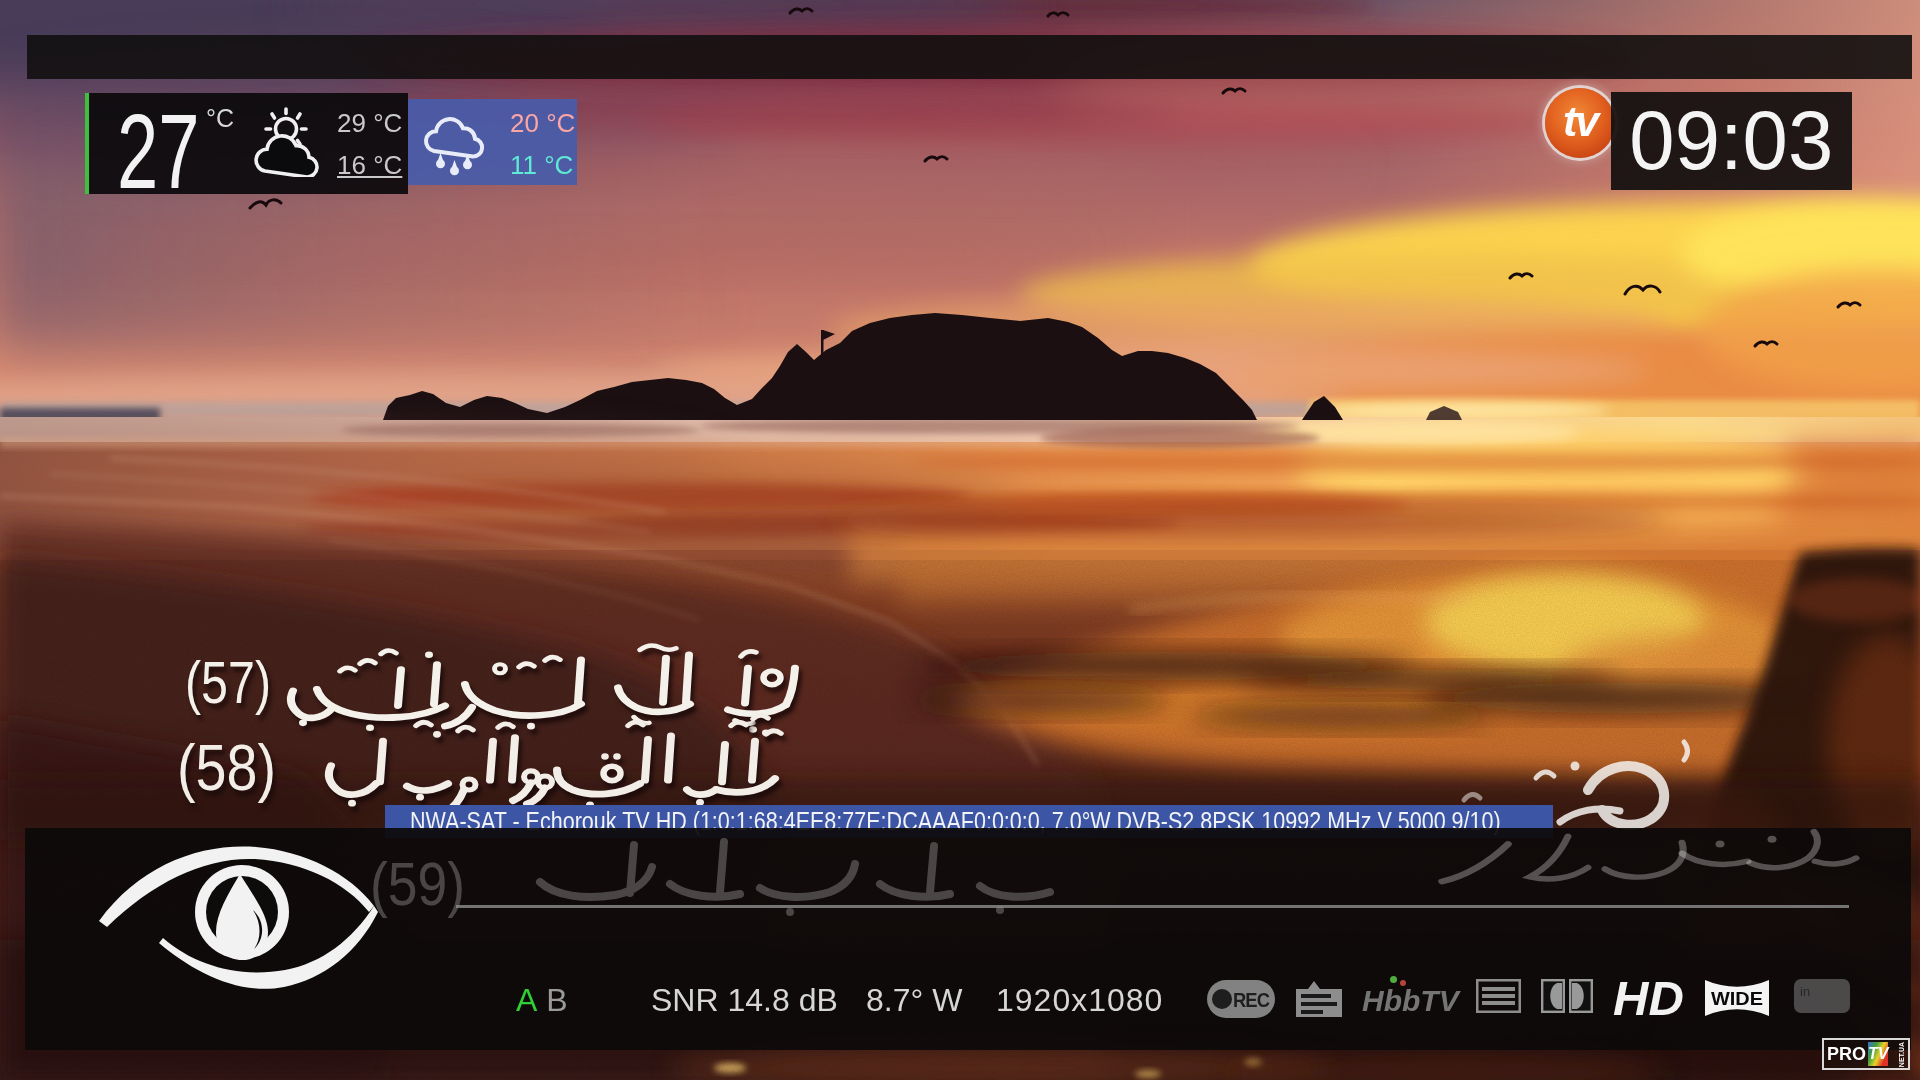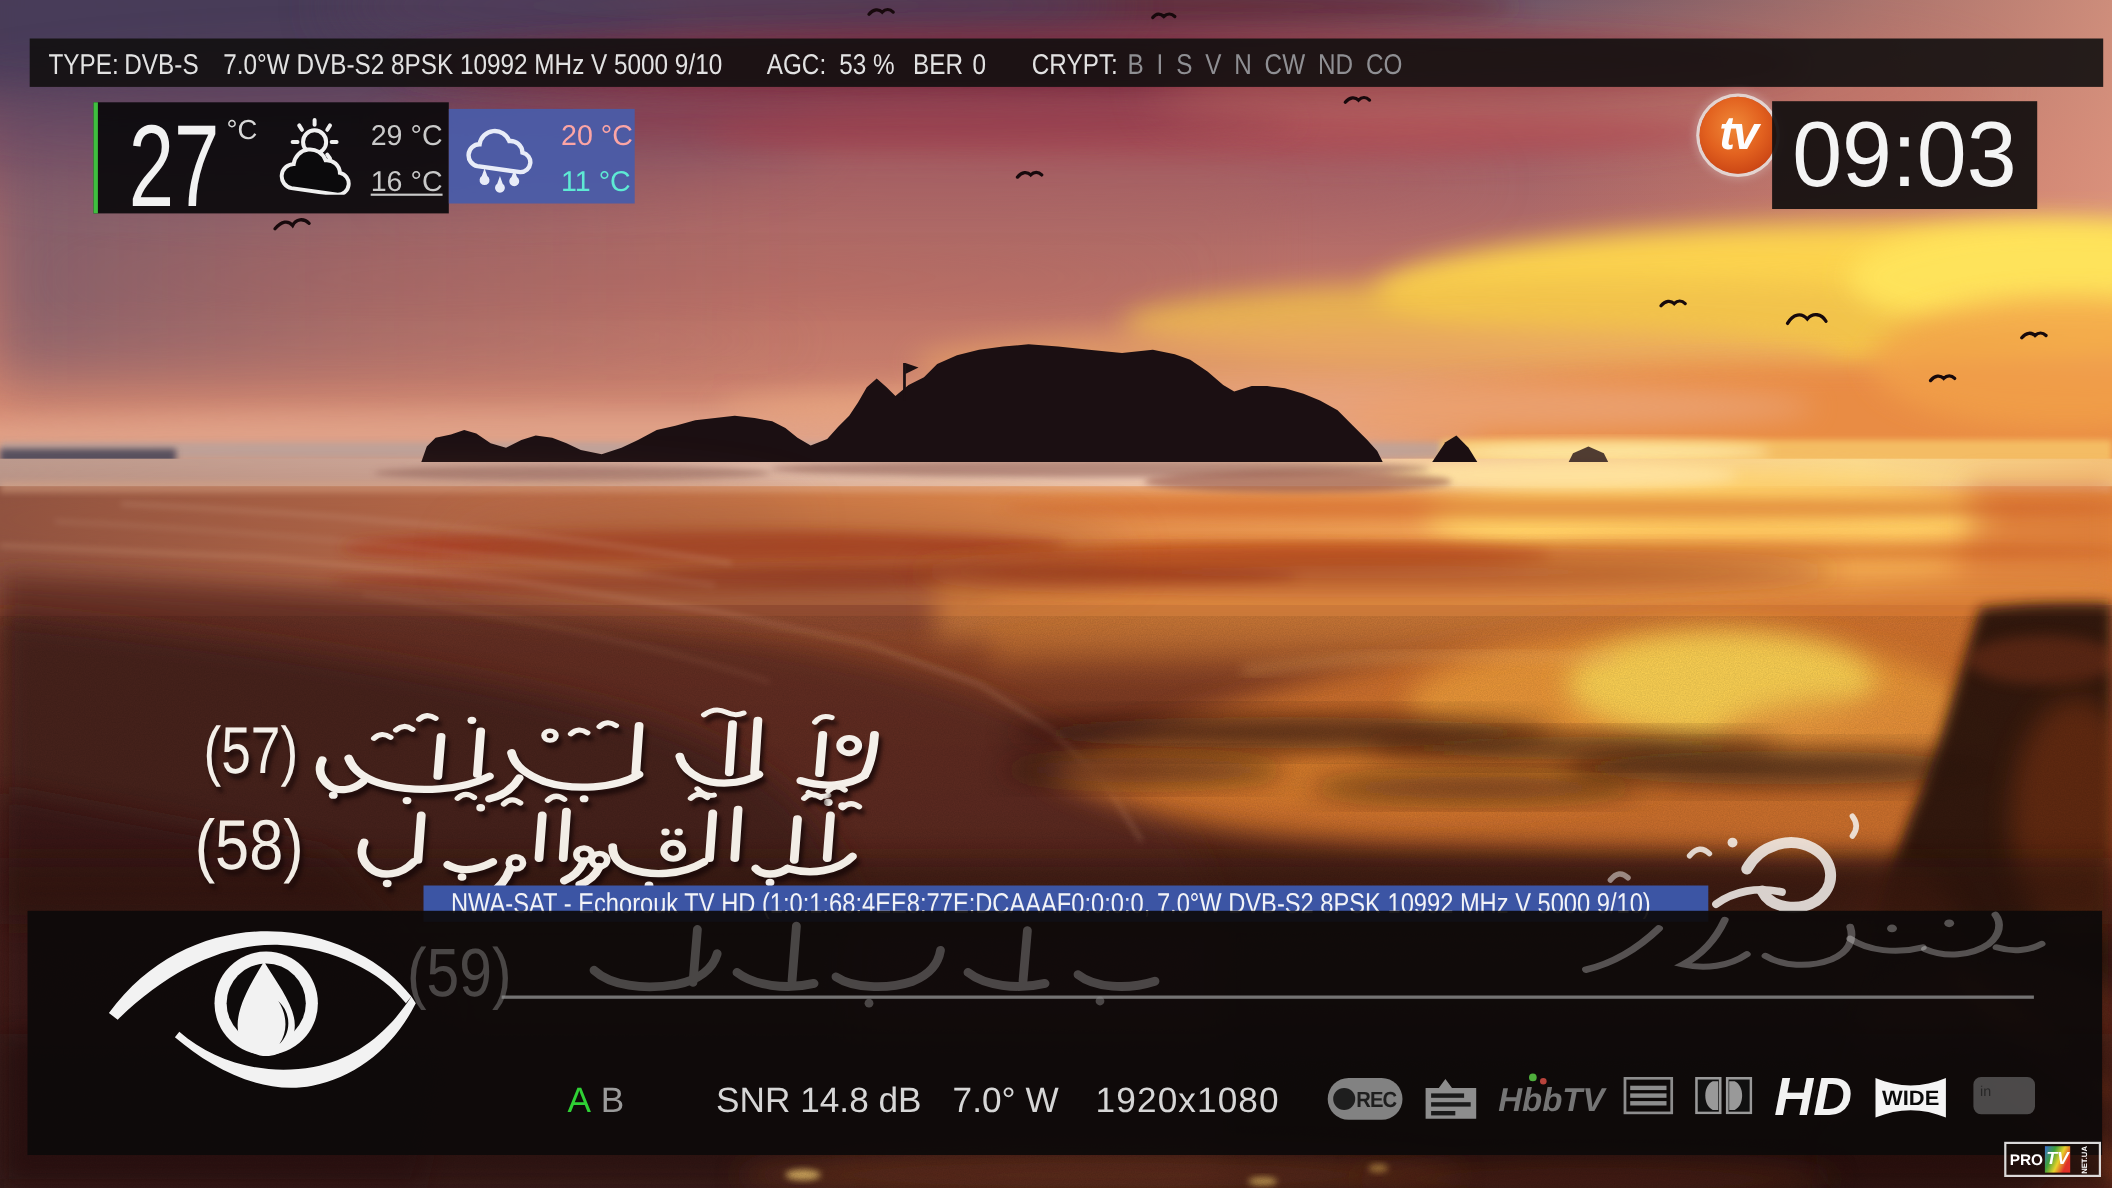--- a/index.html
+++ b/index.html
@@ -198,31 +198,20 @@
   <path d="M1588,790 C1600,768 1627,760 1648,771 C1668,782 1670,806 1651,819 C1635,829 1610,826 1602,810" stroke-width="10"></path>
   <path d="M1560,822 C1576,810 1598,806 1620,811" stroke-width="7"></path>
   <circle cx="1575" cy="766" r="4.5" fill="#f5f2ee" stroke="none"></circle>
   <path d="M1536,778 q9,-11 18,-2" stroke-width="5"></path>
   <path d="M1684,742 q7,9 0,18" stroke-width="5"></path>
   <path d="M1464,800 q8,-10 16,-2" stroke-width="5" opacity="0.6"></path>
 </g>
 </svg>
 
 <div class="abs" style="left:27px;top:35px;width:1885px;height:44px;background:rgba(18,15,16,0.9);"></div>
-<div class="abs" id="topbartext" style="left:0;top:35px;width:1920px;height:44px;color:#e2e2e2;font-size:26px;">
-  <span class="abs" style="left:44px;top:8px;">TYPE:</span>
-  <span class="abs" style="left:113px;top:8px;">DVB-S</span>
-  <span class="abs" style="left:203px;top:8px;">7.0°W DVB-S2 8PSK 10992 MHz V 5000 9/10</span>
-  <span class="abs" style="left:697px;top:8px;">AGC:</span>
-  <span class="abs" style="left:763px;top:8px;">53 %</span>
-  <span class="abs" style="left:830px;top:8px;">BER</span>
-  <span class="abs" style="left:884px;top:8px;">0</span>
-  <span class="abs" style="left:938px;top:8px;">CRYPT:</span>
-  <span class="abs" style="left:1025px;top:8px;color:#8f8f93;word-spacing:6.5px;">B I S V N CW ND CO</span>
-</div>
 
 <div class="abs" style="left:85px;top:93px;width:323px;height:101px;background:rgba(10,9,11,0.92);border-left:4px solid #3fbf3f;box-sizing:border-box;"></div>
 <div class="abs" style="left:408px;top:99px;width:169px;height:86px;background:rgba(74,92,168,0.95);"></div>
 <div class="abs" style="left:117px;top:91px;width:130px;height:110px;color:#f2f2f2;font-size:106px;font-weight:400;transform:scaleX(0.70);transform-origin:left top;">27</div>
 <div class="abs" style="left:206px;top:104px;color:#d8d8d8;font-size:25px;">°C</div>
 <div class="abs" style="left:337px;top:108px;color:#c9c9c9;font-size:26px;">29 °C</div>
 <div class="abs" style="left:337px;top:150px;color:#c9c9c9;font-size:26px;text-decoration:underline;">16 °C</div>
 <div class="abs" style="left:510px;top:108px;color:#fca5a5;font-size:26px;">20 °C</div>
 <div class="abs" style="left:510px;top:150px;color:#5eead4;font-size:26px;">11 °C</div>
 
@@ -388,21 +377,21 @@
   </g>
   <circle cx="182" cy="74" r="36" fill="#0e0b0b"></circle>
   <path fill="#f2f2f2" d="M180,36 C168,56 156,76 156,94 C156,112 168,122 182,122 C196,122 208,112 208,94 C208,76 192,56 180,36 Z"></path>
   <path fill="#0e0b0b" d="M193,72 C201,84 202,100 194,111 C204,102 206,84 193,72 Z"></path>
 </svg>
 
 <div class="abs" style="left:456px;top:905px;width:1393px;height:3px;background:#8d8d8d;opacity:0.8;"></div>
 
 <div class="abs" style="left:516px;top:982px;font-size:32px;color:#2fd035;">A&nbsp;<span style="color:#9a9a9a;">B</span></div>
 <div class="abs" style="left:651px;top:982px;font-size:32px;color:#d6d6d6;">SNR 14.8 dB</div>
-<div class="abs" style="left:866px;top:982px;font-size:32px;color:#d6d6d6;">7.0° W</div>
+<div class="abs" style="left:866px;top:982px;font-size:32px;color:#d6d6d6;">8.7° W</div>
 <div class="abs" style="left:996px;top:982px;font-size:32px;color:#d6d6d6;letter-spacing:1px;">1920x1080</div>
 
 <div class="abs" style="left:1207px;top:980px;width:68px;height:38px;background:#828282;border-radius:19px;"></div>
 <div class="abs" style="left:1212px;top:989px;width:20px;height:20px;background:#1e1e1e;border-radius:50%;"></div>
 <div class="abs" style="left:1233px;top:989px;font-size:20px;font-weight:bold;color:#1e1e1e;letter-spacing:-1px;transform:scaleX(0.92);transform-origin:left top;">REC</div>
 
 <svg class="abs" style="left:1294px;top:977px;" width="50" height="42" viewBox="0 0 50 42">
   <path d="M2,12 L14,12 L20,4 L26,12 L48,12 L48,40 L2,40 Z" fill="#8d8d8d"></path>
   <rect x="7" y="17" width="30" height="4" fill="#1a1a1a"></rect>
   <rect x="7" y="25" width="36" height="4" fill="#1a1a1a"></rect>
@@ -431,18 +420,18 @@
 
 <svg class="abs" style="left:1704px;top:979px;" width="66" height="38" viewBox="0 0 66 38">
   <path d="M1,1 C22,10 44,10 65,1 L65,37 C44,28 22,28 1,37 Z" fill="#f4f4f4"></path>
   <text x="33" y="25.5" font-size="19" font-weight="bold" text-anchor="middle" fill="#0a0a0a" font-family="Liberation Sans,sans-serif" textLength="52" lengthAdjust="spacingAndGlyphs">WIDE</text>
 </svg>
 
 <div class="abs" style="left:1794px;top:979px;width:56px;height:34px;background:rgba(125,125,125,0.55);border-radius:7px;"></div>
 <div class="abs" style="left:1800px;top:984px;font-size:13px;color:rgba(30,30,30,0.8);font-weight:normal;">in</div>
 
 <div class="abs" style="left:1822px;top:1038px;width:88px;height:32px;border:2px solid rgba(240,240,240,0.9);box-sizing:border-box;background:rgba(25,15,12,0.5);display:flex;align-items:center;">
-  <span style="color:#fff;font-weight:bold;font-size:14px;margin-left:3px;letter-spacing:0px;">PRO</span>
+  <span style="color:#fff;font-weight:bold;font-size:18px;margin-left:3px;letter-spacing:0px;">PRO</span>
   <span style="display:inline-block;width:27px;height:24px;margin-left:2px;background:linear-gradient(115deg,#3a6fd8 0%,#3fa03a 30%,#e8d22a 55%,#e03028 80%);color:#fff;font-weight:bold;font-size:16px;font-style:italic;text-align:center;line-height:24px;">TV</span>
   <span style="color:#fff;font-size:7px;font-weight:bold;transform:rotate(-90deg);margin-left:1px;letter-spacing:0px;">NET.UA</span>
 </div>
 
 </div>
 
 </body></html>

